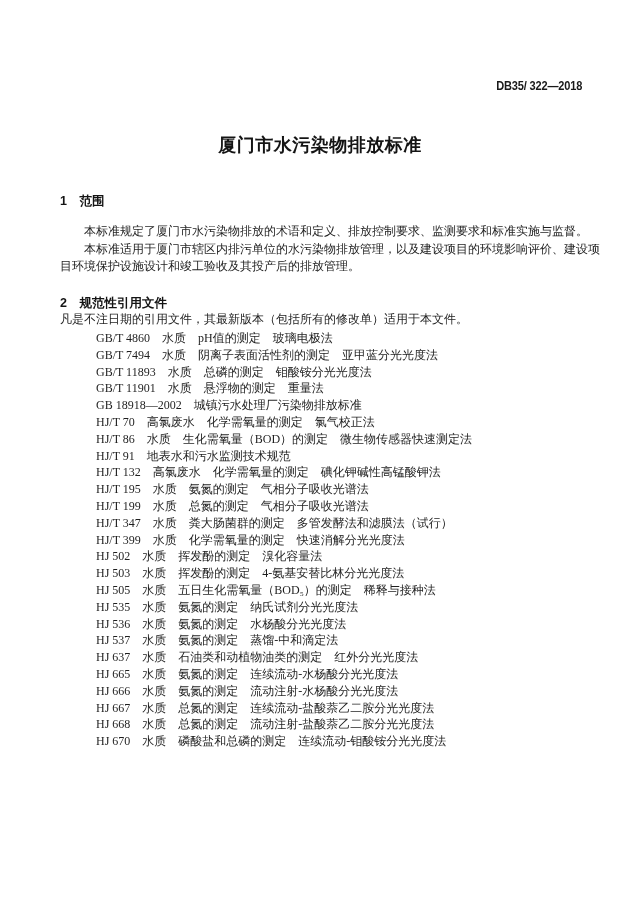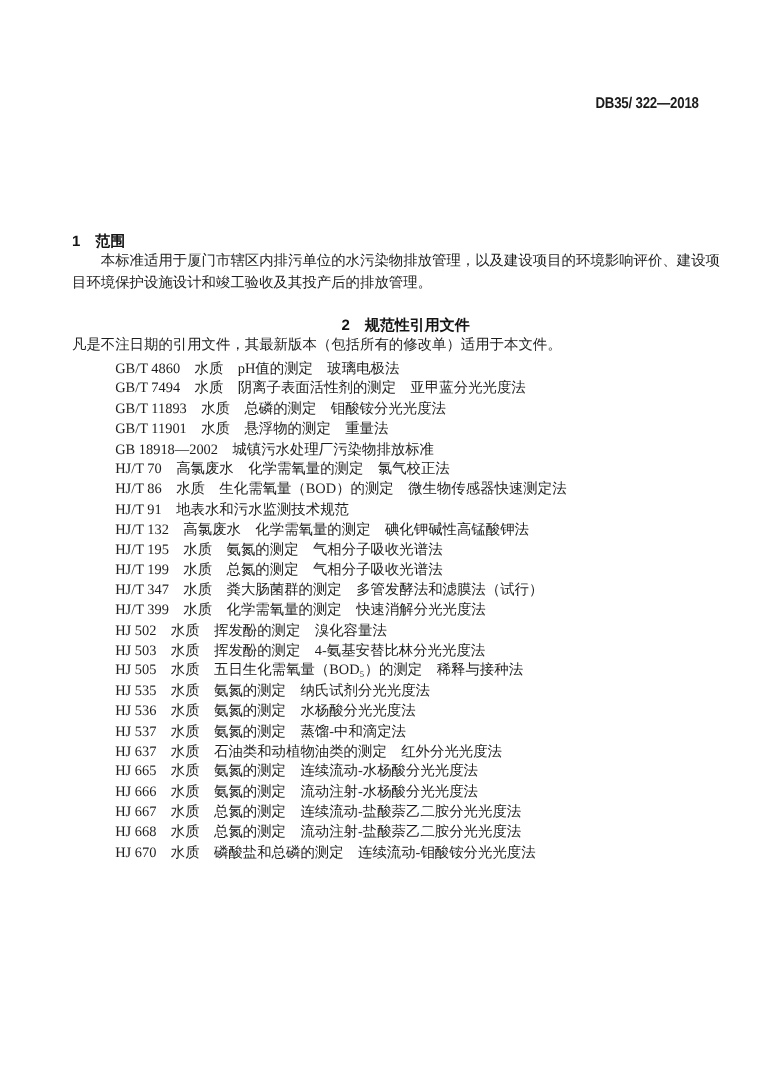--- a/index.html
+++ b/index.html
@@ -48,46 +48,48 @@
   .sec-heading {
     font-family: "Liberation Sans", "DejaVu Sans", sans-serif;
     font-weight: 700;
     font-size: 12.5px;
     line-height: 16px;
     color: #141414;
   }
   .para-line { line-height: 17.5px; white-space: nowrap; }
   .ind { text-indent: 24px; }
   .after-heading { margin-top: 14px; }
-  .before-heading { margin-top: 19px; text-align: center; }
+  .before-heading { margin-top: 19px; }
   .refs {
     margin-top: 2px;
     padding-left: 36px;
     line-height: 16.8px;
   }
   .ref-line { white-space: nowrap; }
   .page-num {
     position: absolute;
     top: 831px; right: 66px;
     font-size: 11.5px;
     color: #2a2a2a;
   }
 </style>
 </head>
 <body>
 
 <div class="page">
 
   <div class="doc-code">DB35/ 322—2018</div>
 
+  <div class="doc-title">厦门市水污染物排放标准</div>
 
   <div class="content">
 
     <div class="sec-heading">1　范围</div>
 
+    <div class="para-line ind after-heading">本标准规定了厦门市水污染物排放的术语和定义、排放控制要求、监测要求和标准实施与监督。</div>
     <div class="para-line ind">本标准适用于厦门市辖区内排污单位的水污染物排放管理，以及建设项目的环境影响评价、建设项</div>
     <div class="para-line">目环境保护设施设计和竣工验收及其投产后的排放管理。</div>
 
     <div class="sec-heading before-heading">2　规范性引用文件</div>
 
     <div class="para-line">凡是不注日期的引用文件，其最新版本（包括所有的修改单）适用于本文件。</div>
 
     <div class="refs">
       <div class="ref-line">GB/T 4860　水质　pH值的测定　玻璃电极法</div>
       <div class="ref-line">GB/T 7494　水质　阴离子表面活性剂的测定　亚甲蓝分光光度法</div>

